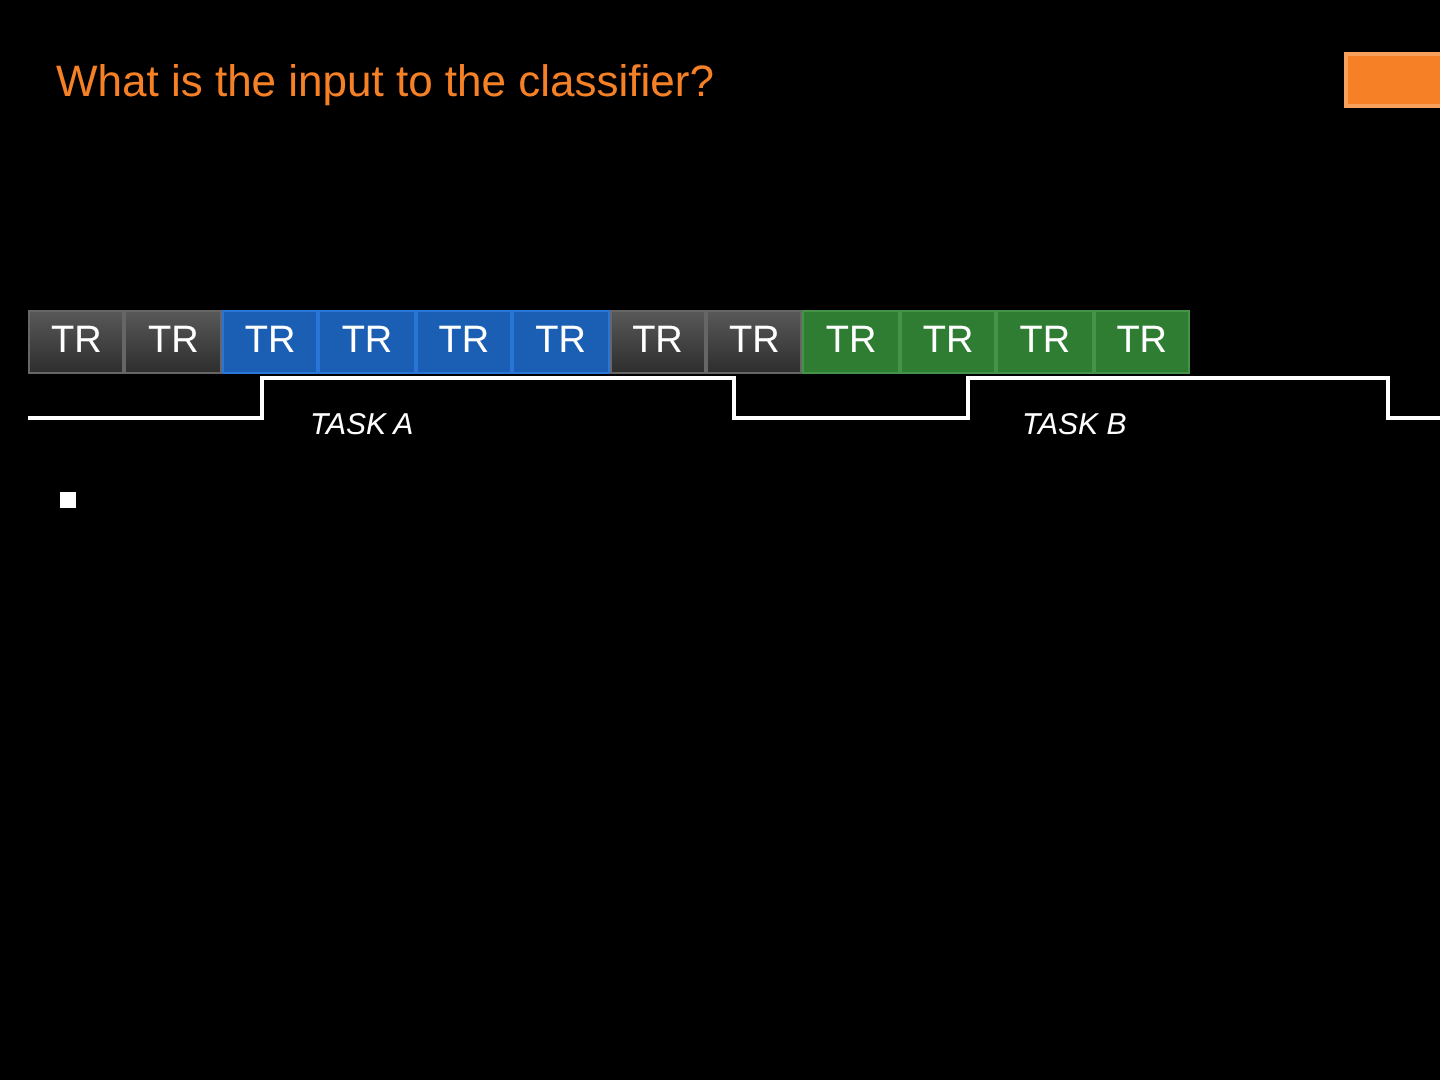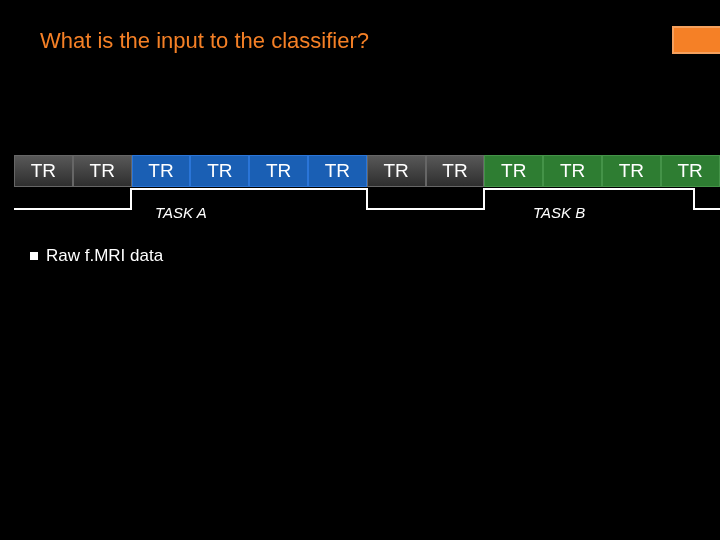--- a/index.html
+++ b/index.html
@@ -12,39 +12,38 @@
     position: relative;
     overflow: hidden;
   }
   .title {
     position: absolute;
     top: 28px;
     left: 28px;
     font-size: 22px;
     color: #f58026;
     font-weight: normal;
-    margin-left: 12px;
   }
   .accent-bar {
     position: absolute;
     top: 26px;
     right: 0;
     width: 48px;
     height: 28px;
     background: #f58026;
     border: 2px solid #f5a05d;
     border-right: none;
   }
   .tr-row {
     position: absolute;
     top: 155px;
     left: 14px;
     right: 0;
     display: flex;
-    width: 706px;
+    width: 581px;
   }
   .tr-cell {
     width: 58.8px;
     height: 32px;
     display: flex;
     align-items: center;
     justify-content: center;
     font-size: 19px;
     font-weight: normal;
     color: #fff;
@@ -70,21 +69,21 @@
     height: 24px;
   }
   .step-line svg { width: 100%; height: 100%; }
   .task-label {
     position: absolute;
     font-size: 15px;
     color: #fff;
     font-style: italic;
   }
   .task-a { top: 204px; left: 155px; }
-  .task-b { top: 204px; left: 533px; }
+  .task-b { top: 204px; left: 511px; }
   .bullet-row {
     position: absolute;
     top: 246px;
     left: 30px;
     display: flex;
     align-items: center;
     gap: 8px;
   }
   .bullet-row .sq {
     width: 8px; height: 8px; background: #fff;
@@ -116,14 +115,13 @@
   <svg viewBox="0 0 706 24" preserveAspectRatio="none">
     <path d="M 0 22 L 30 22 L 30 22 L 117 22 L 117 2 L 353 2 L 353 22 L 470 22 L 470 2 L 680 2 L 680 22 L 706 22" stroke="#ffffff" stroke-width="2" fill="none"></path>
   </svg>
 </div>
 
 <div class="task-label task-a">TASK A</div>
 <div class="task-label task-b">TASK B</div>
 
 <div class="bullet-row">
   <span class="sq"></span>
-  <span class="txt">Raw f.MRI data</span>
 </div>
 
 </body></html>

